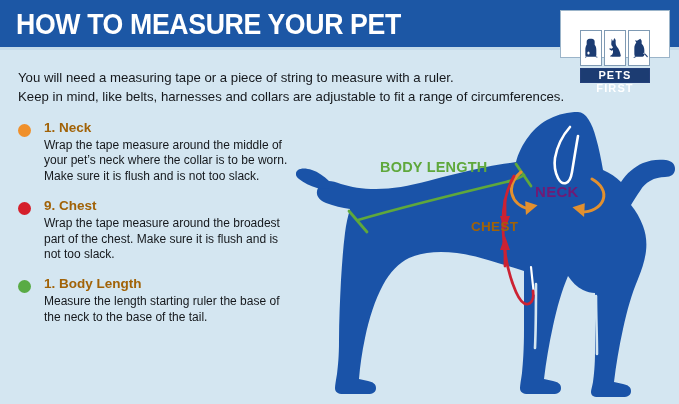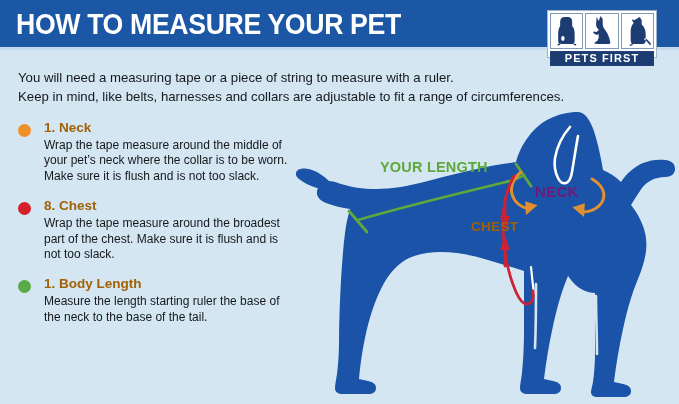--- a/index.html
+++ b/index.html
@@ -38,28 +38,28 @@
   }
   #header-underline {
     position: absolute;
     left: 0; top: 47px;
     width: 679px; height: 3px;
     background: #c3dbea;
   }
   
   #logo {
     position: absolute;
-    left: 547px;
+    left: 560px;
     top: 10px;
     width: 110px;
     height: 48px;
     background: #ffffff;
     border: 1px solid #9bb4c9;
     box-sizing: border-box;
-    padding: 2px;
+    padding: 19px;
   }
   #logo-panels {
     display: flex;
     gap: 2px;
     height: 36px;
   }
   .logo-panel {
     flex: 1;
     border: 1px solid #7f9ab3;
     box-sizing: border-box;
@@ -200,21 +200,21 @@
   <div id="steps">
 
     <div class="step">
       <span class="step-bullet" style="background:#f0902b"></span>
       <div class="step-title">1. Neck</div>
       <div class="step-body">Wrap the tape measure around the middle of your pet’s neck where the collar is to be worn. Make sure it is flush and is not too slack.</div>
     </div>
 
     <div class="step">
       <span class="step-bullet" style="background:#d51f2b"></span>
-      <div class="step-title">8. Chest</div>
+      <div class="step-title">9. Chest</div>
       <div class="step-body">Wrap the tape measure around the broadest part of the chest. Make sure it is flush and is not too slack.</div>
     </div>
 
     <div class="step">
       <span class="step-bullet" style="background:#59ab45"></span>
       <div class="step-title">1. Body Length</div>
       <div class="step-body">Measure the length starting ruler the base of the neck to the base of the tail.</div>
     </div>
 
   </div>
@@ -336,18 +336,18 @@
         <path d="M209 96 L209 116"></path>
         <path d="M209 140 L209 162"></path>
       </g>
       <g fill="#cc2233">
         <path d="M204 112 L209 126 L214 112 Z"></path>
         <path d="M204 146 L209 132 L214 146 Z"></path>
       </g>
 
     </svg>
 
-    <div class="lbl" id="label-body-length">YOUR LENGTH</div>
+    <div class="lbl" id="label-body-length">BODY LENGTH</div>
     <div class="lbl" id="label-neck">NECK</div>
     <div class="lbl" id="label-chest">CHEST</div>
   </div>
 
 </div>
 
 </body></html>

